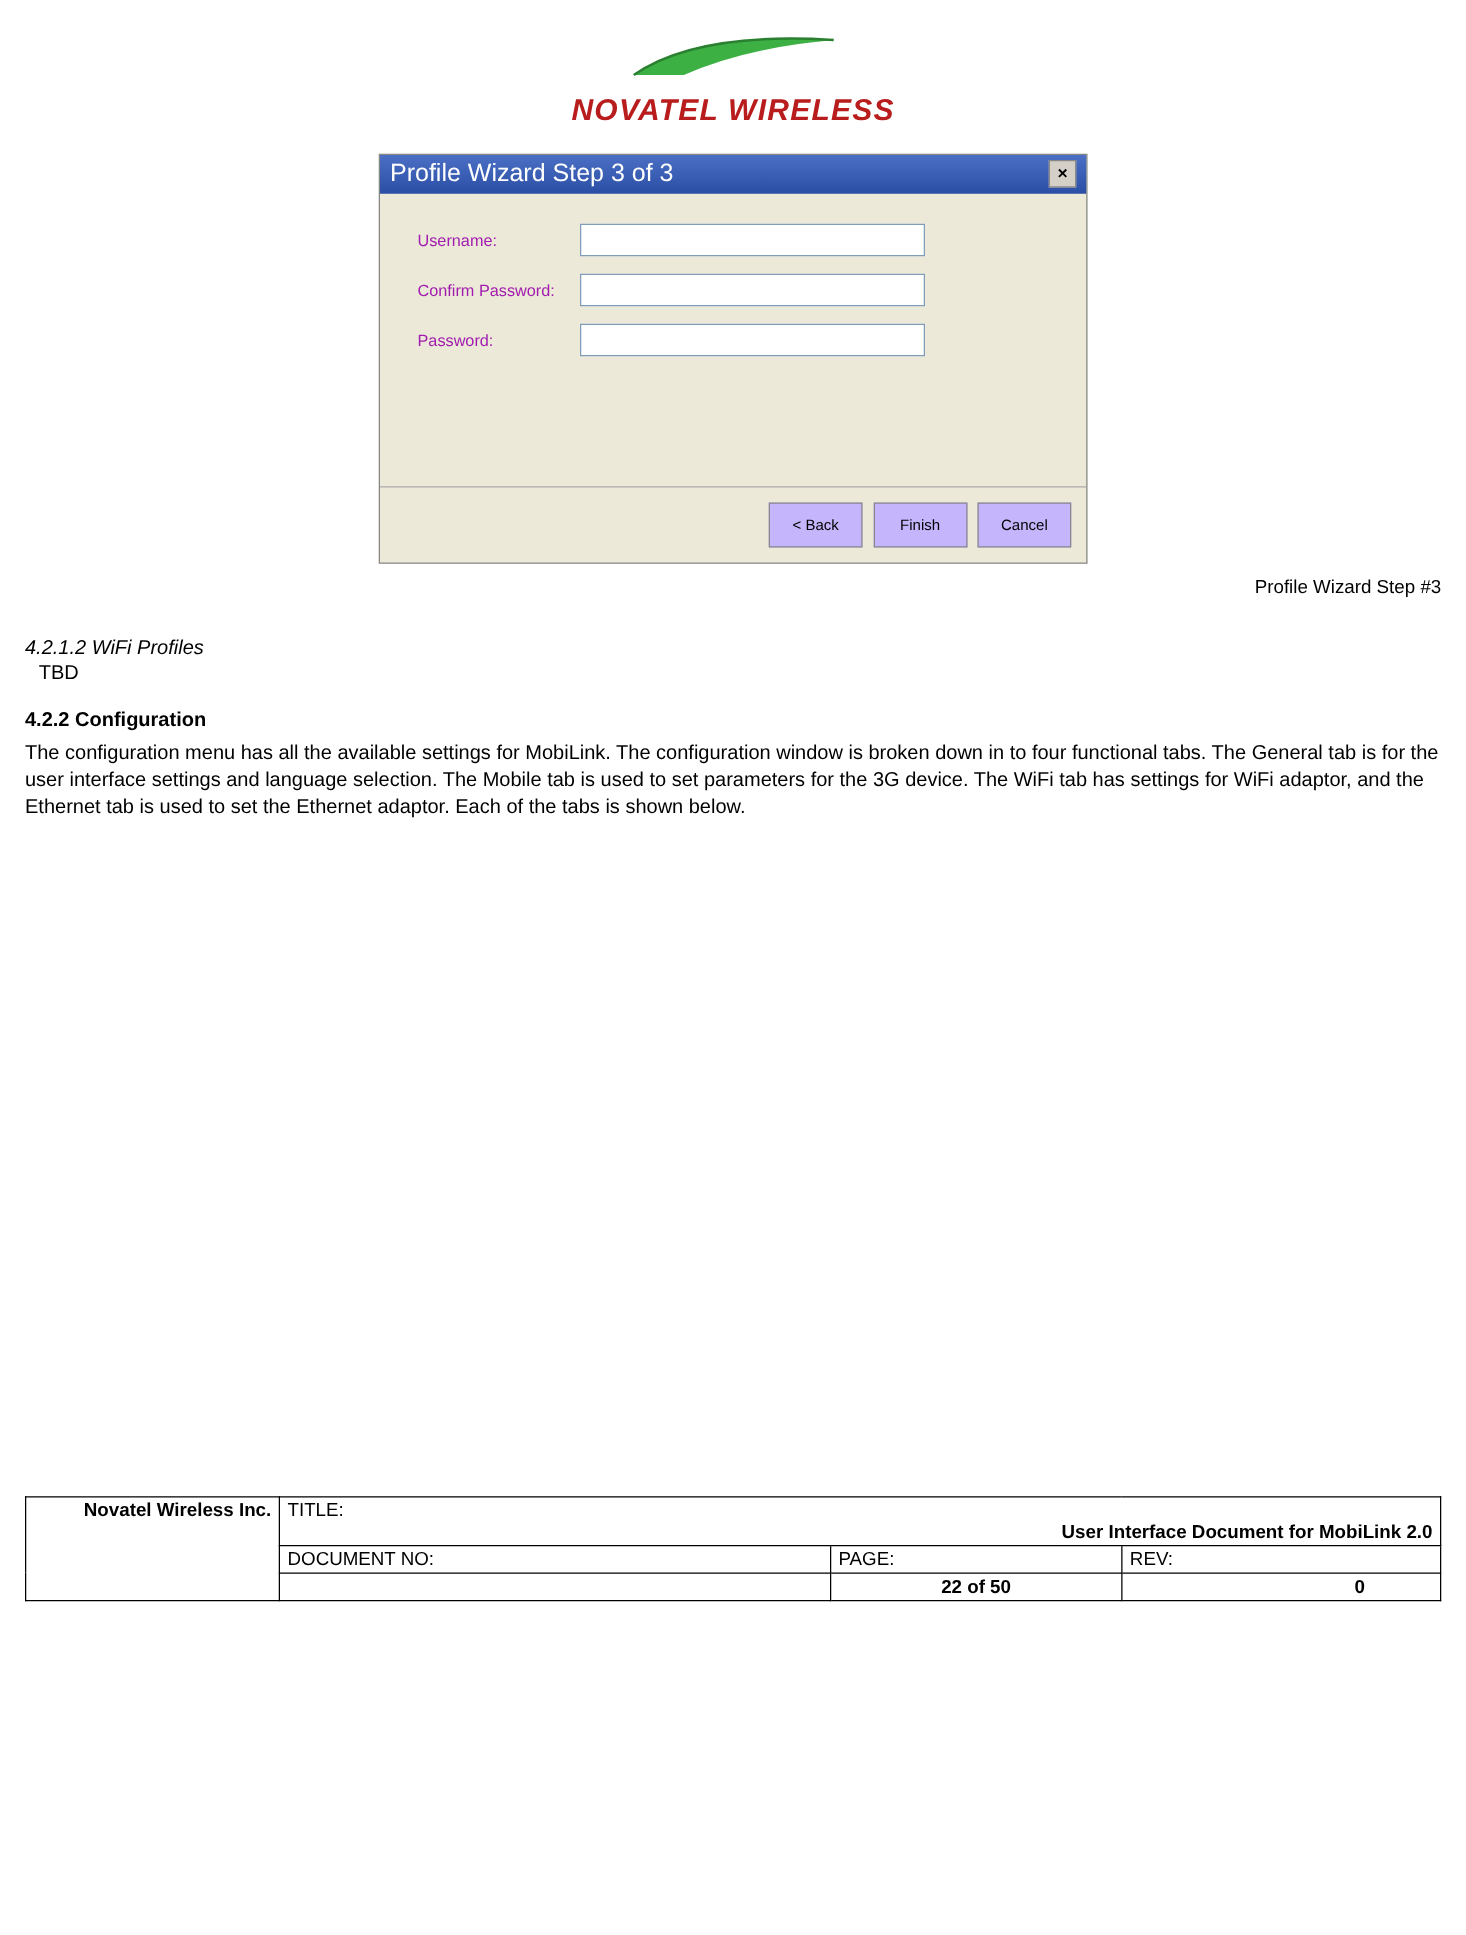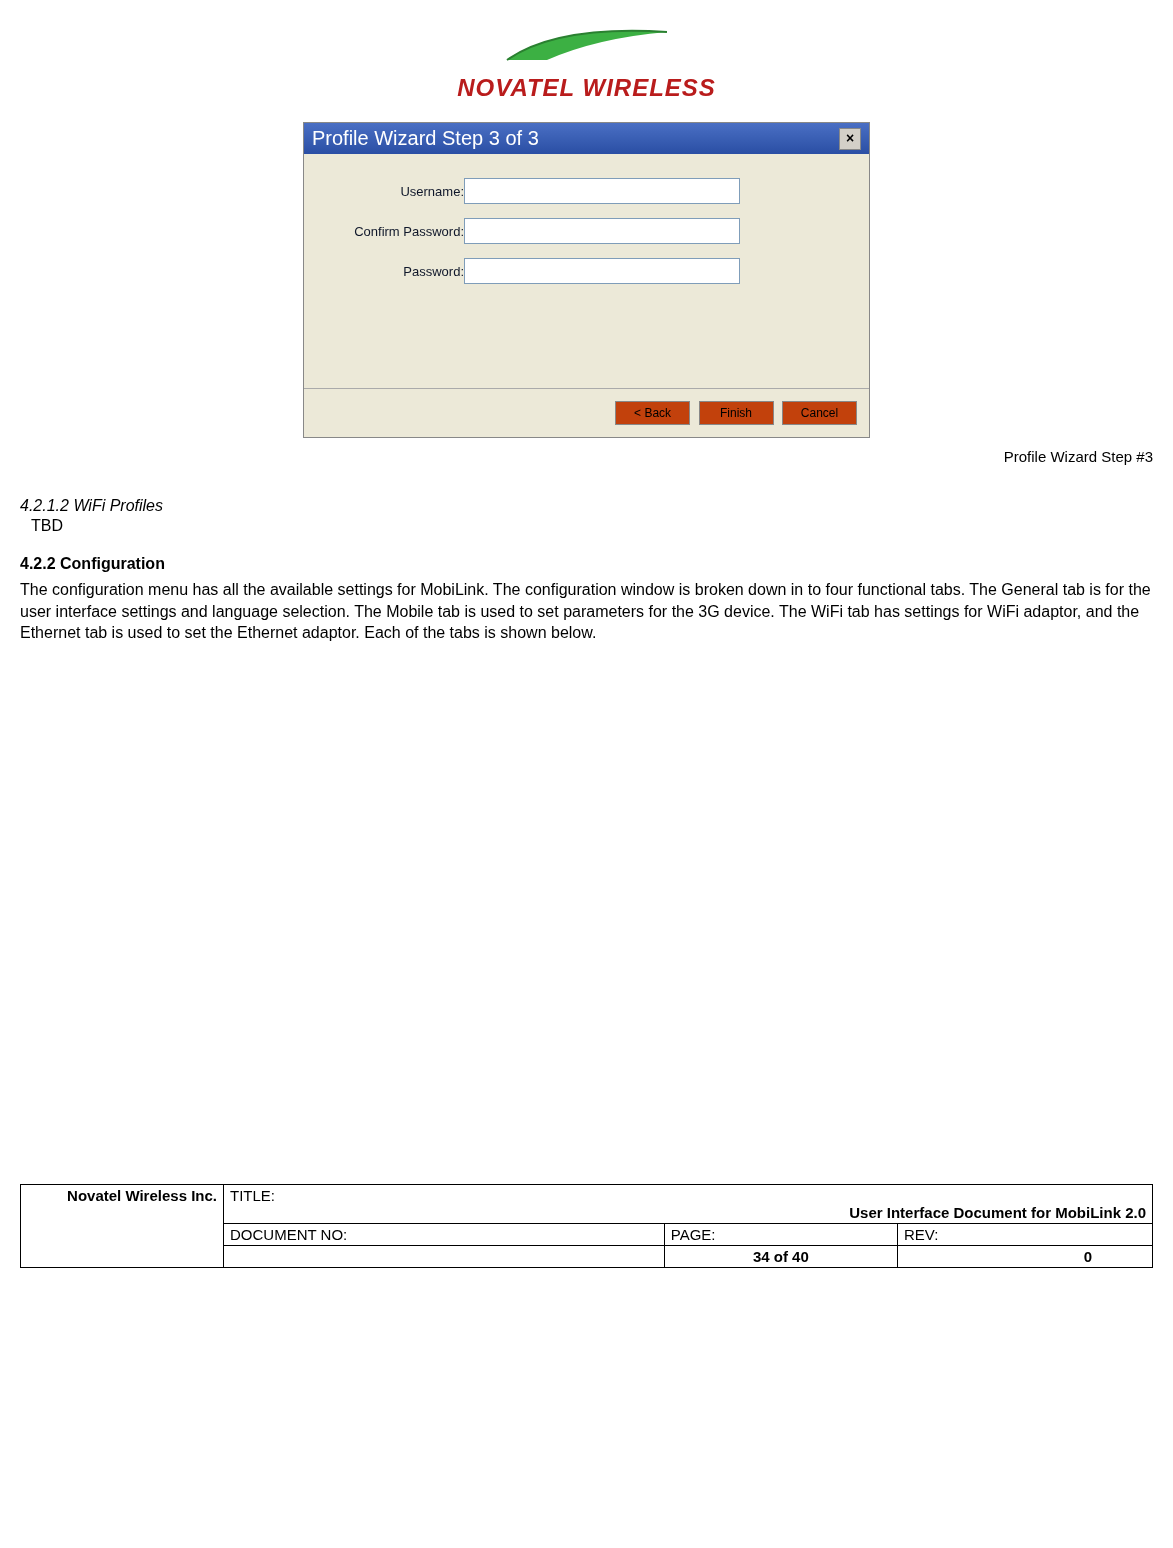--- a/index.html
+++ b/index.html
@@ -33,21 +33,20 @@
     background: #ece9d8;
     position: relative;
   }
   .titlebar {
     background: linear-gradient(to bottom, #4a6fc4, #3a5fb4 50%, #2a4ea4);
     color: white;
     padding: 4px 8px;
     font-size: 20px;
     display: flex;
     justify-content: space-between;
-    align-items: center;
     gap: 32px;
   }
   .close-btn {
     width: 20px;
     height: 20px;
     background: #d4d0c8;
     border: 1px solid #888;
     color: black;
     font-weight: bold;
     font-size: 14px;
@@ -60,41 +59,40 @@
     min-height: 200px;
   }
   .form-row {
     display: flex;
     align-items: center;
     margin-bottom: 14px;
   }
   .form-label {
     width: 130px;
     font-size: 13px;
-    color: #0f172a;
-    text-align: right;
+    color: #a21caf;
   }
   .form-input {
     width: 270px;
     height: 20px;
     border: 1px solid #7f9db9;
     background: white;
     font-size: 12px;
     padding: 2px;
   }
   .dialog-footer {
     border-top: 1px solid #aaa;
     padding: 12px;
     text-align: right;
   }
   .dlg-button {
     width: 75px;
-    height: 24px;
+    height: 36px;
     margin-left: 4px;
-    background: #c2410c;
+    background: #c4b5fd;
     border: 1px solid #888;
     font-size: 12px;
     cursor: pointer;
   }
   .caption {
     text-align: right;
     font-weight: normal;
     font-size: 15px;
     margin-bottom: 32px;
   }
@@ -195,17 +193,17 @@
       <div class="footer-title-bold">User Interface Document for MobiLink 2.0</div>
     </td>
   </tr>
   <tr>
     <td>DOCUMENT NO:</td>
     <td>PAGE:</td>
     <td>REV:</td>
   </tr>
   <tr>
     <td></td>
-    <td style="text-align:center;font-weight:bold">34 of 40</td>
+    <td style="text-align:center;font-weight:bold">22 of 50</td>
     <td style="text-align:right;font-weight:bold;padding-right:60px">0</td>
   </tr>
 </tbody>
   </table>
 
 </body></html>

